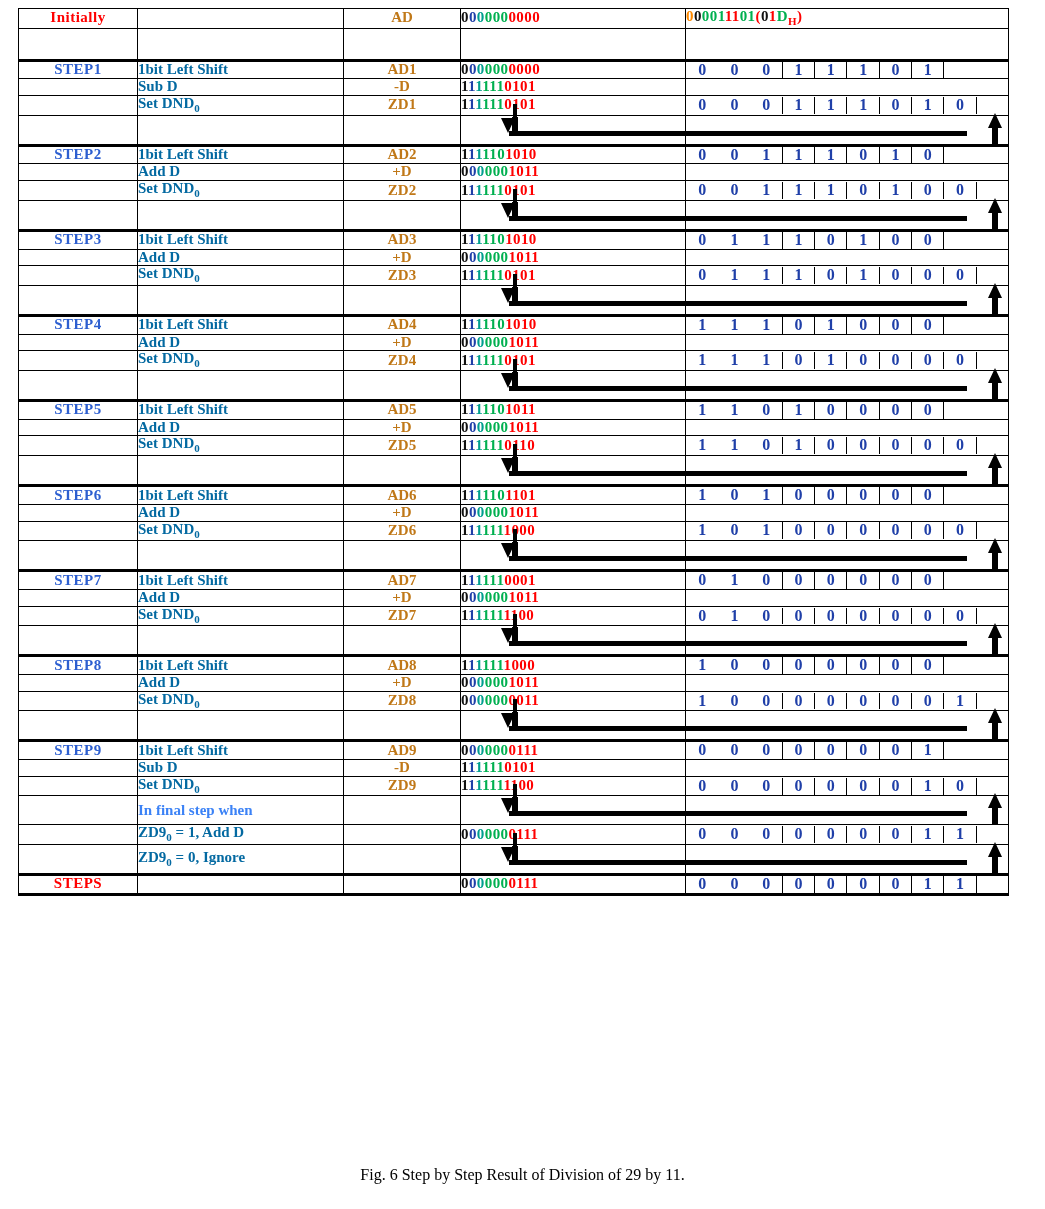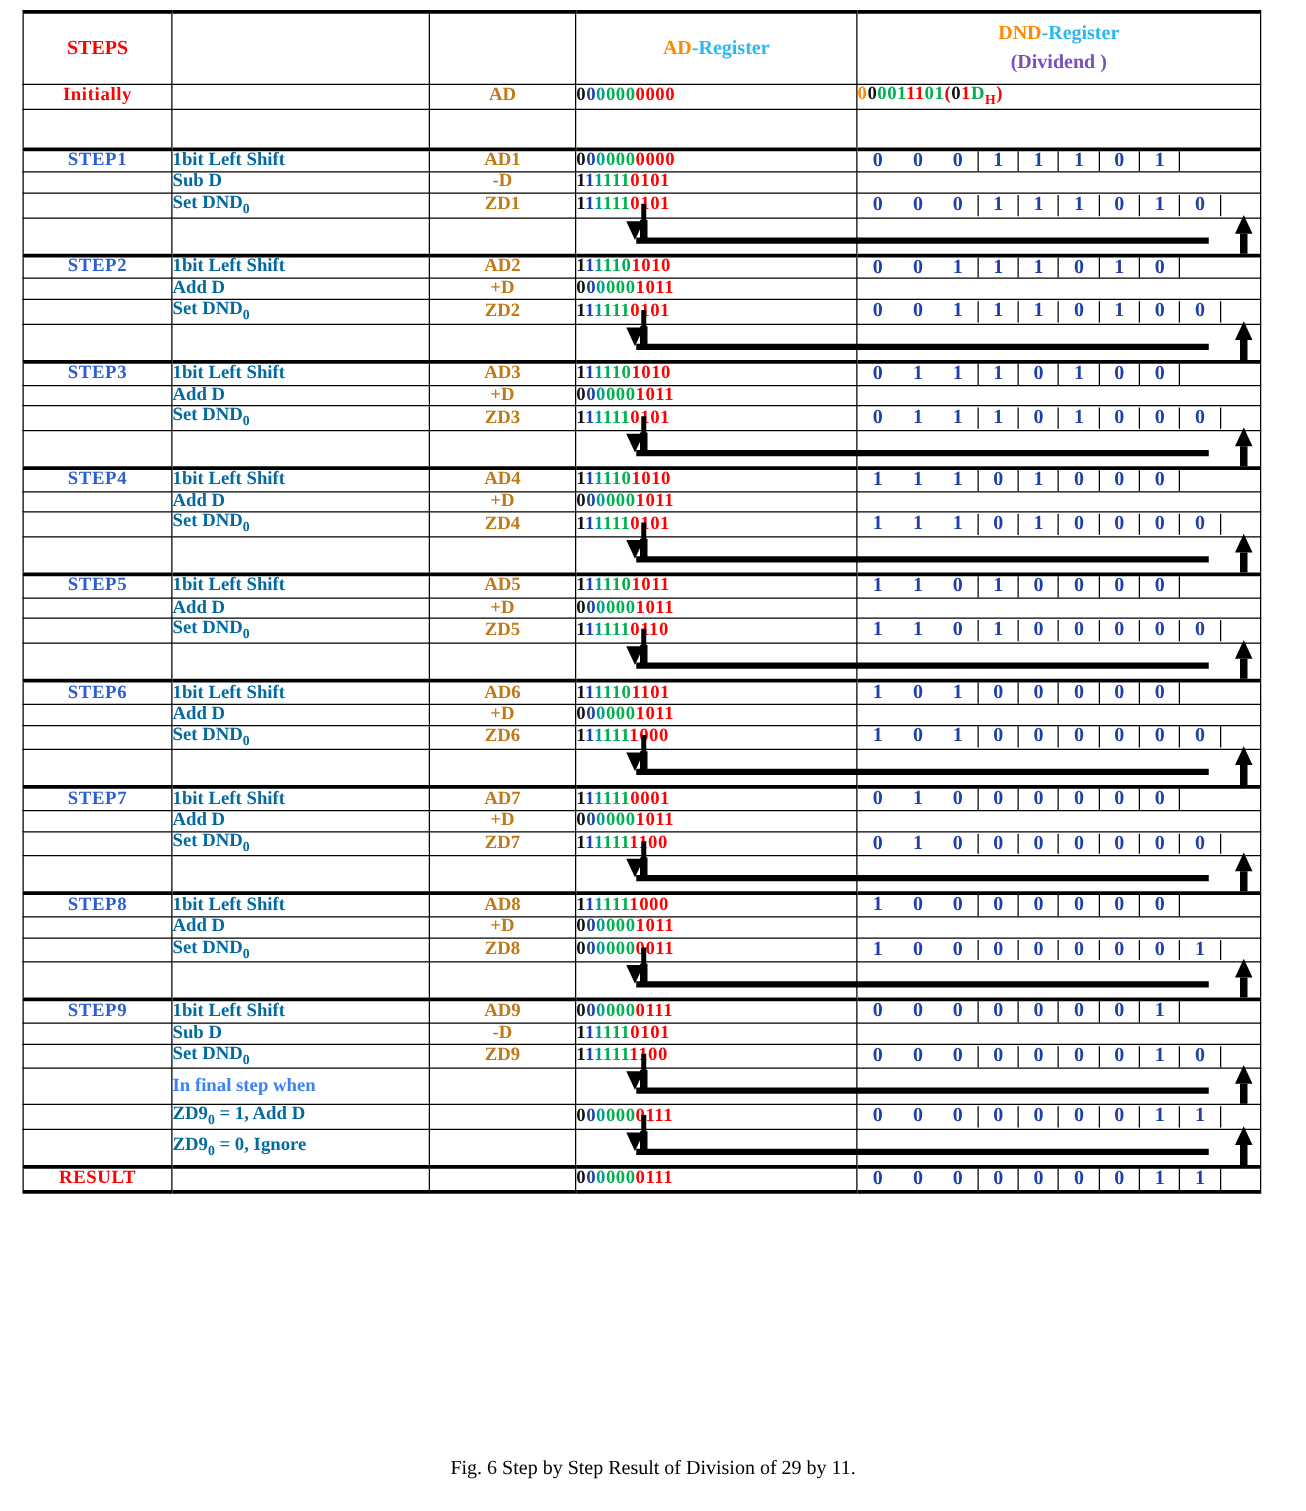--- a/index.html
+++ b/index.html
@@ -131,34 +131,20 @@
 
   <table class="divtable">
     <colgroup>
       <col class="c-step">
         <col class="c-op">
         <col class="c-reg">
         <col class="c-ad">
         <col class="c-dnd">
     </colgroup>
     <tbody id="tbody">
-        <tr class="thicktop">
-          <td class="hdr">
-            <span class="l1" style="color:#ff0000">STEPS</span>
-          </td>
-          <td class="hdr"></td>
-          <td class="hdr"></td>
-          <td class="hdr">
-            <span class="l1"><span class="or">AD</span><span class="cy">-Register</span></span>
-          </td>
-          <td class="hdr">
-            <span class="l1"><span class="or">DND</span><span class="cy">-Register</span></span>
-            <span class="l2 pu">(Dividend )</span>
-          </td>
-        </tr>
         <tr>
           <td class="steplbl red">Initially</td>
           <td class="blank"></td>
           <td class="regcell">AD</td>
           <td class="adcell"><span class="k">0</span><span class="b">0</span><span class="t">0</span><span class="g">0</span><span class="g">0</span><span class="g">0</span><span class="r">0</span><span class="r">0</span><span class="r">0</span><span class="r">0</span></td>
           <td class="adcell" style="text-align:left"><span class="o">0</span><span class="k">0</span><span class="g">0</span><span class="g">0</span><span class="g">1</span><span class="r">1</span><span class="r">1</span><span class="g">0</span><span class="g">1</span><span class="r">(</span><span class="k">0</span><span class="r">1</span><span class="g">D</span><span class="sub r">H</span><span class="r">)</span></td>
         </tr>
         <tr class="groupend">
           <td class="blank" style="height:30px">&nbsp;</td>
           <td class="blank"></td>
@@ -773,21 +759,21 @@
               <div class="arrowbar"></div>
             </div>
           </td>
           <td class="arrowcell">
             <div class="arrowwrap">
               <div class="ahead-right" style="right:6px"></div>
             </div>
           </td>
         </tr>
         <tr class="groupend">
-          <td class="steplbl red">RESULT</td>
+          <td class="steplbl red">STEPS</td>
           <td class="blank"></td>
           <td class="blank"></td>
           <td class="adcell"><span class="k">0</span><span class="b">0</span><span class="t">0</span><span class="g">0</span><span class="g">0</span><span class="g">0</span><span class="r">0</span><span class="r">1</span><span class="r">1</span><span class="r">1</span></td>
           <td class="dndcell">
             <div class="bits">
               <span class="b nb g">0</span>
               <span class="b nb g">0</span>
               <span class="b g">0</span>
               <span class="b g">0</span>
               <span class="b r">0</span>

